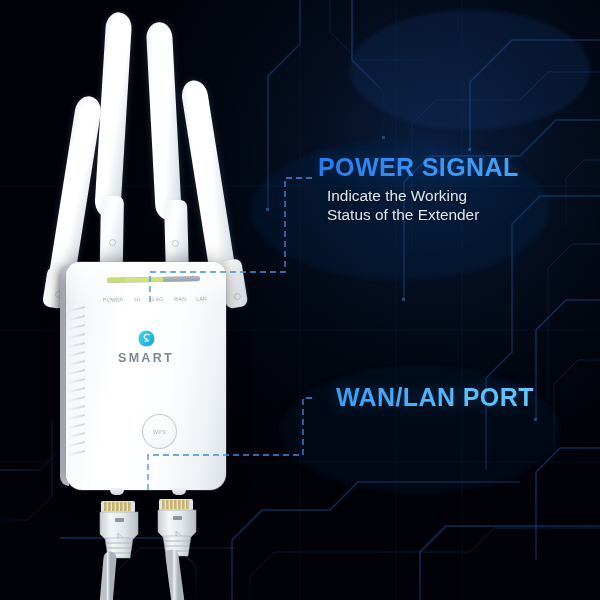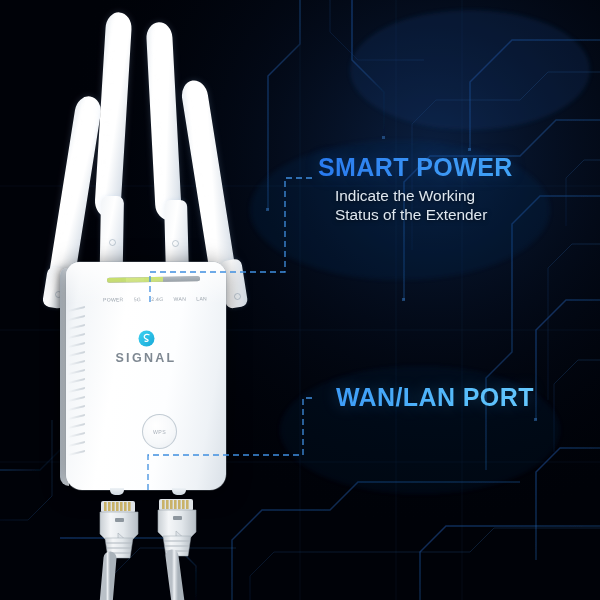--- a/index.html
+++ b/index.html
@@ -243,21 +243,21 @@
   #callout-port h2 {
     font-size: 25px;
     color: #52b8fb;
     background: linear-gradient(92deg, #3e9cf7 0%, #5cc2fc 50%, #77d3ff 100%);
     -webkit-background-clip: text;
     background-clip: text;
     -webkit-text-fill-color: transparent;
     text-shadow: 0 0 16px rgba(70,165,250,0.28);
   }
   .callout p {
-    margin: 5px 17px 0;
+    margin: 5px 9px 0;
     font-family: "Liberation Sans", sans-serif;
     font-size: 15.4px;
     line-height: 1.28;
     color: #dfe7ef;
     font-weight: 400;
     text-shadow: 0 1px 4px rgba(0,0,0,0.65);
     white-space: pre-line;
   }
 
   .dash-layer {
@@ -412,21 +412,21 @@
       <svg id="brand-mark" viewBox="0 0 34 34" xmlns="http://www.w3.org/2000/svg">
         <defs>
           <linearGradient id="lg" x1="0" y1="0" x2="1" y2="1">
             <stop offset="0%" stop-color="#3fd3f2"></stop>
             <stop offset="100%" stop-color="#16a8d8"></stop>
           </linearGradient>
         </defs>
         <circle cx="17" cy="17" r="16" fill="url(#lg)"></circle>
         <path d="M22 9.5c-3.6-1.6-8.1-0.6-9.3 2.4-1.2 3 1.3 5 4.3 6.2 2.5 1 3.6 1.9 3.2 3.1-0.5 1.5-3.2 2.1-6.2 0.9" stroke="#ffffff" stroke-width="2.6" fill="none" stroke-linecap="round"></path>
       </svg>
-      <div id="brand-name">SIGNAL</div>
+      <div id="brand-name">SMART</div>
     </div>
 
     <div id="wps-button">
       <span id="wps-label">WPS</span>
     </div>
 
     <svg class="rj45" style="left:88px; top:500px; width:62px; height:104px;" viewBox="0 0 62 104" xmlns="http://www.w3.org/2000/svg">
       <defs>
         <linearGradient id="plugG" x1="0" y1="0" x2="1" y2="0">
           <stop offset="0%" stop-color="#c9cfd4"></stop>
@@ -495,21 +495,21 @@
     <g stroke="#3f8fe0" stroke-width="1.3" fill="none" stroke-dasharray="6 4" stroke-linecap="butt">
 
       <path d="M150 302 L150 272 L285 272 L285 178 L313 178"></path>
 
       <path d="M148 490 L148 455 L303 455 L303 398 L316 398"></path>
     </g>
   </svg>
 
   <div class="callout" id="callout-signal" style="left:318px; top:155px; width:268px;">
     <h2>
-      <span>SMART POWER</span><br>
+      <span>POWER SIGNAL</span><br>
     </h2>
     <p>Indicate the Working
 Status of the Extender</p>
   </div>
 
   <div class="callout" id="callout-port" style="left:336px; top:385px; width:268px;">
     <h2>WAN/LAN PORT</h2>
   </div>
 
 </div>

